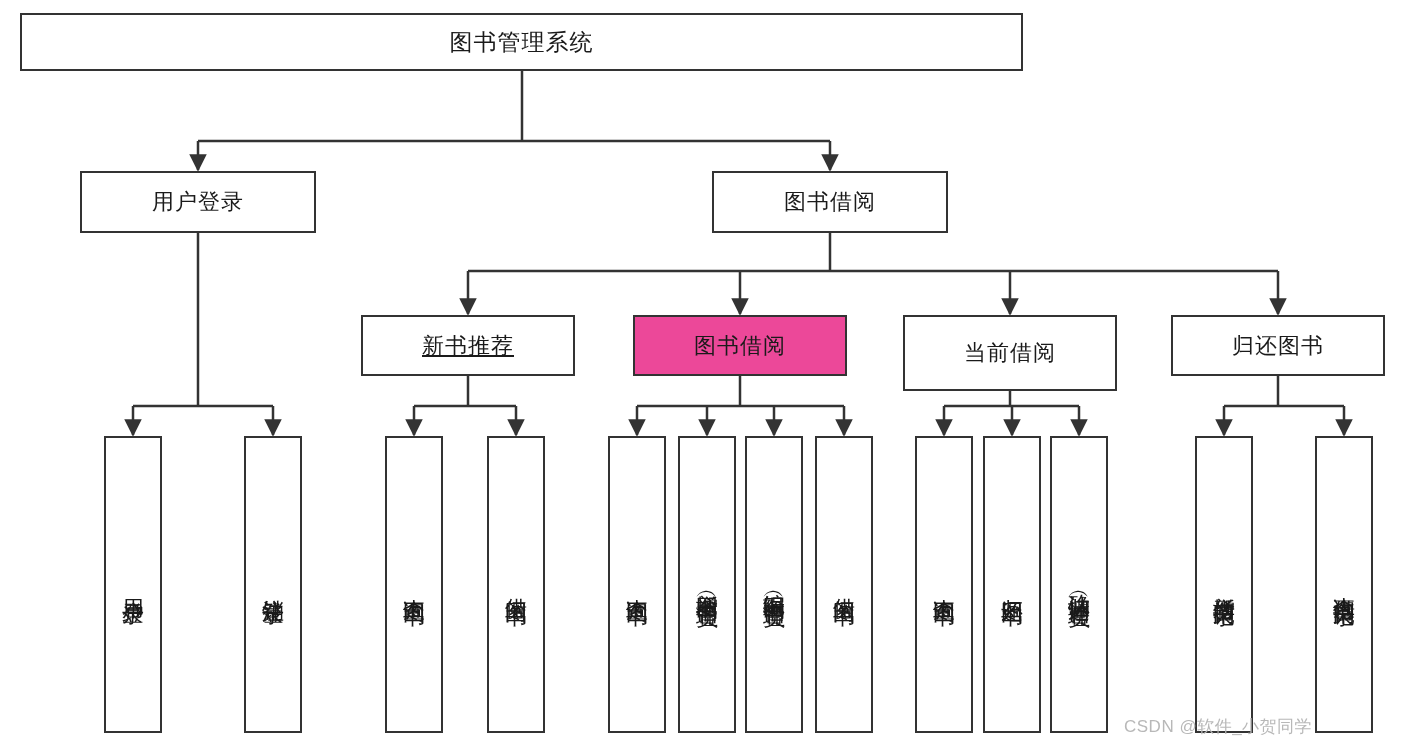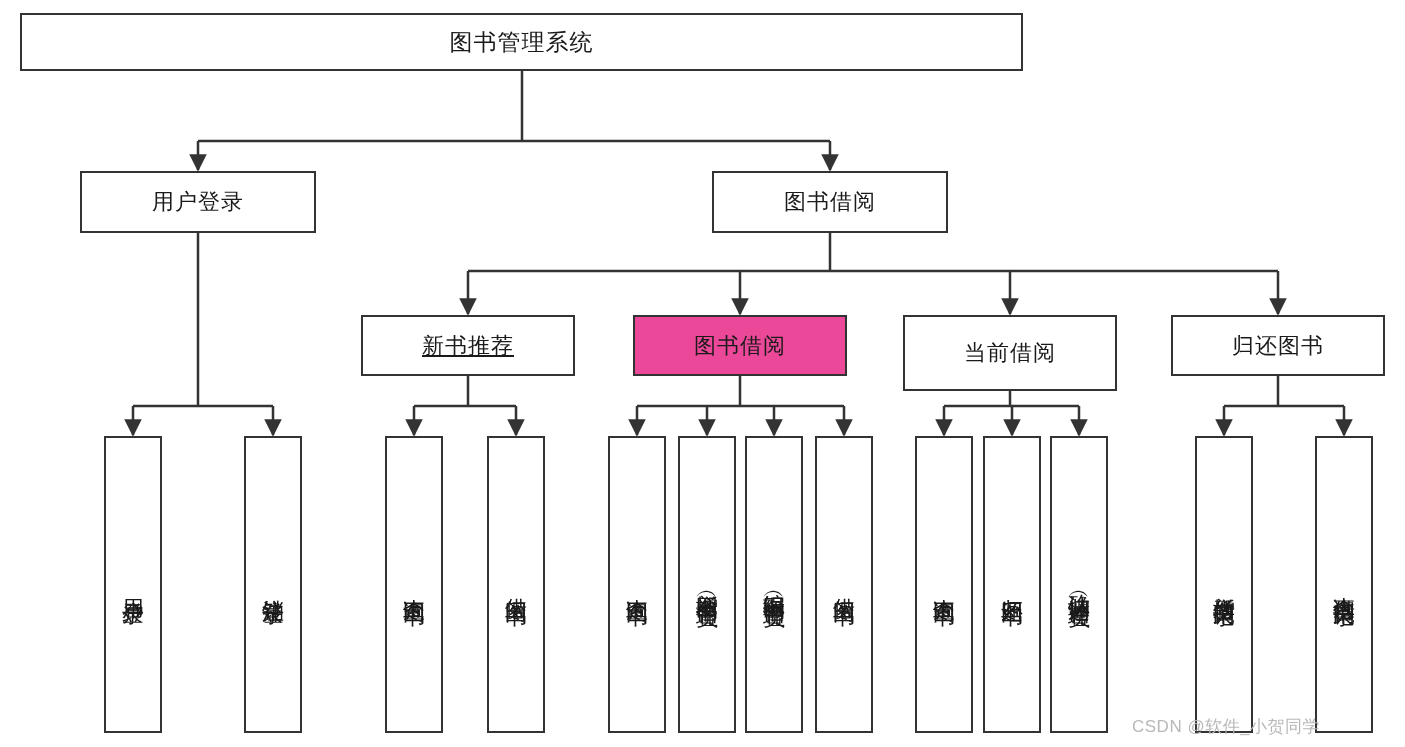--- a/index.html
+++ b/index.html
@@ -177,15 +177,15 @@
         <span class="label" style="color: rgb(26, 26, 26);">确认归还（管理员）</span>
       </div>
       <div class="node vert" style="left: 1195px; top: 436px; width: 58px; height: 297px; border-color: rgb(51, 51, 51); background: rgb(255, 255, 255);">
         <span class="label" style="color: rgb(26, 26, 26);">新增借阅记录</span>
       </div>
       <div class="node vert" style="left: 1315px; top: 436px; width: 58px; height: 297px; border-color: rgb(51, 51, 51); background: rgb(255, 255, 255);">
         <span class="label" style="color: rgb(26, 26, 26);">查询借阅记录</span>
       </div>
     </div>
 
-  <div class="watermark" style="left: 1124px; top: 715px; color: rgb(184, 184, 184); margin-left: 8px;">CSDN @软件_小贺同学</div>
+  <div class="watermark" style="left: 1124px; top: 715px; color: rgb(184, 184, 184);">CSDN @软件_小贺同学</div>
 
 </div>
 
 </body></html>

